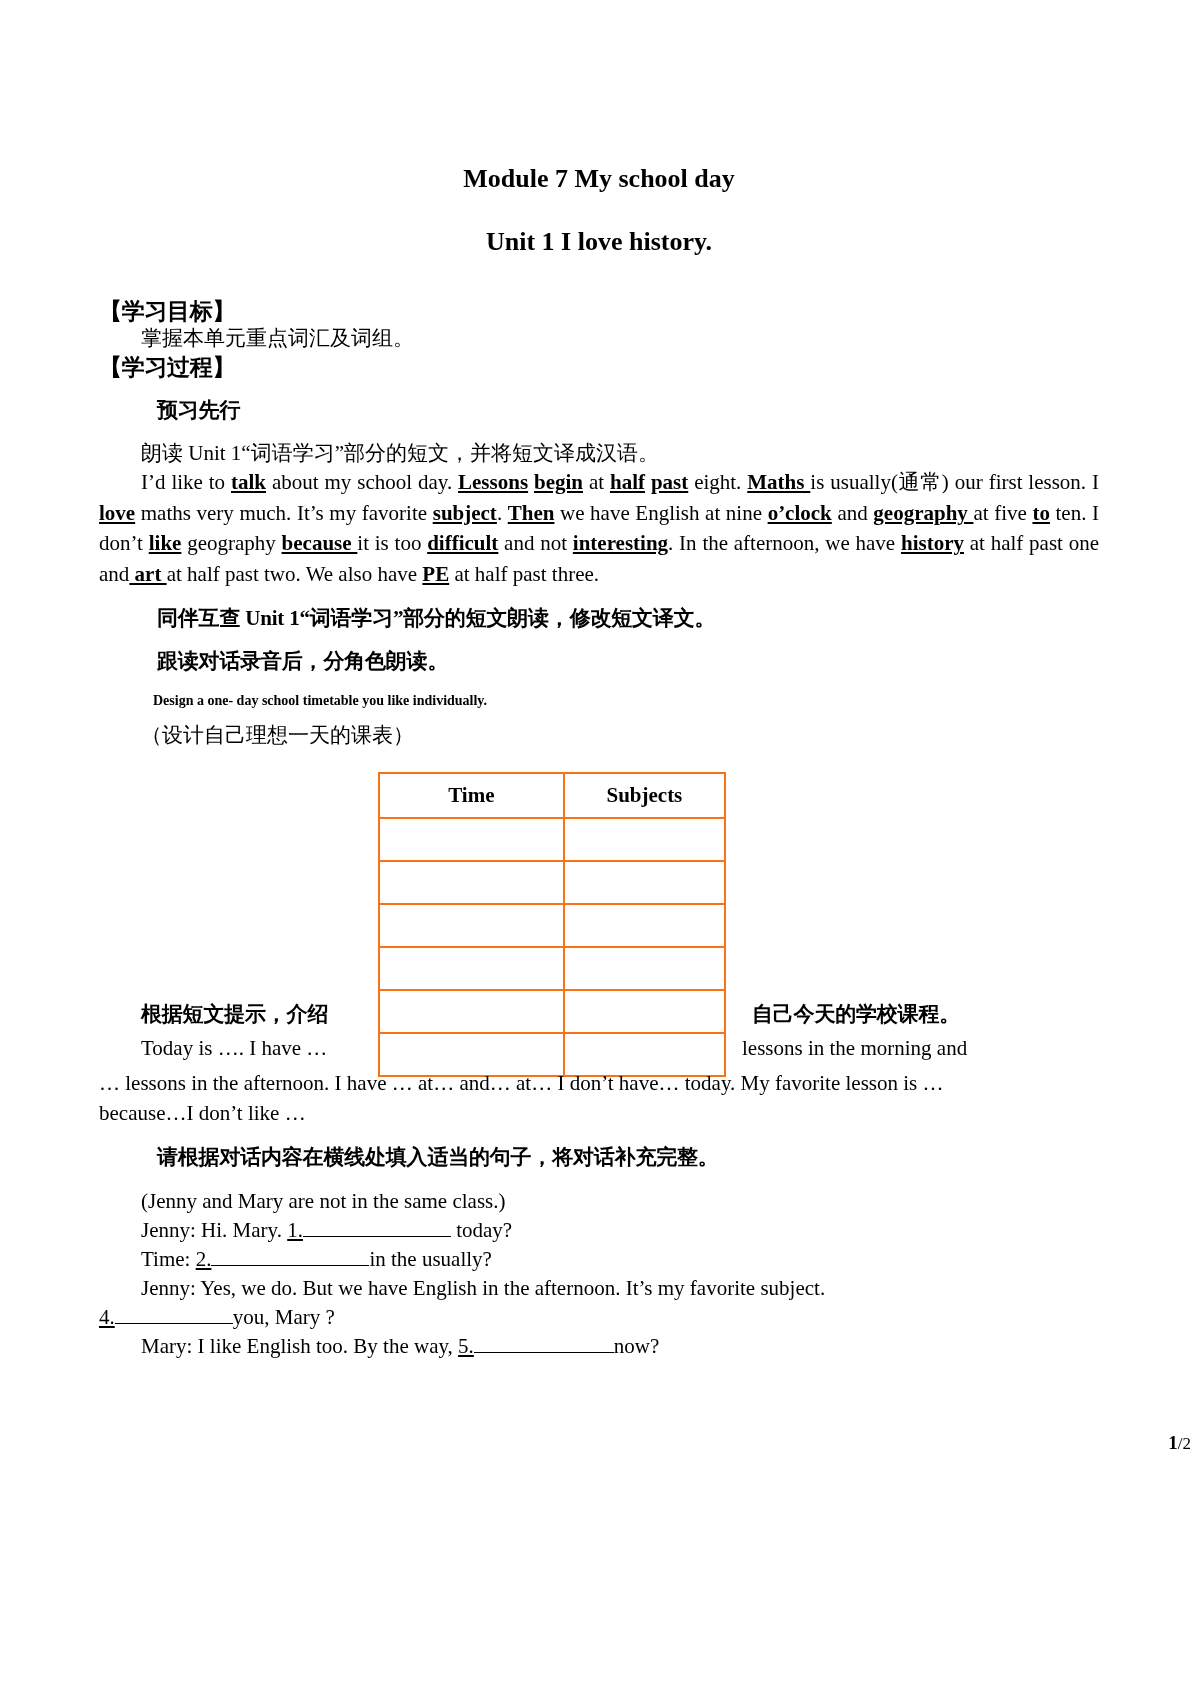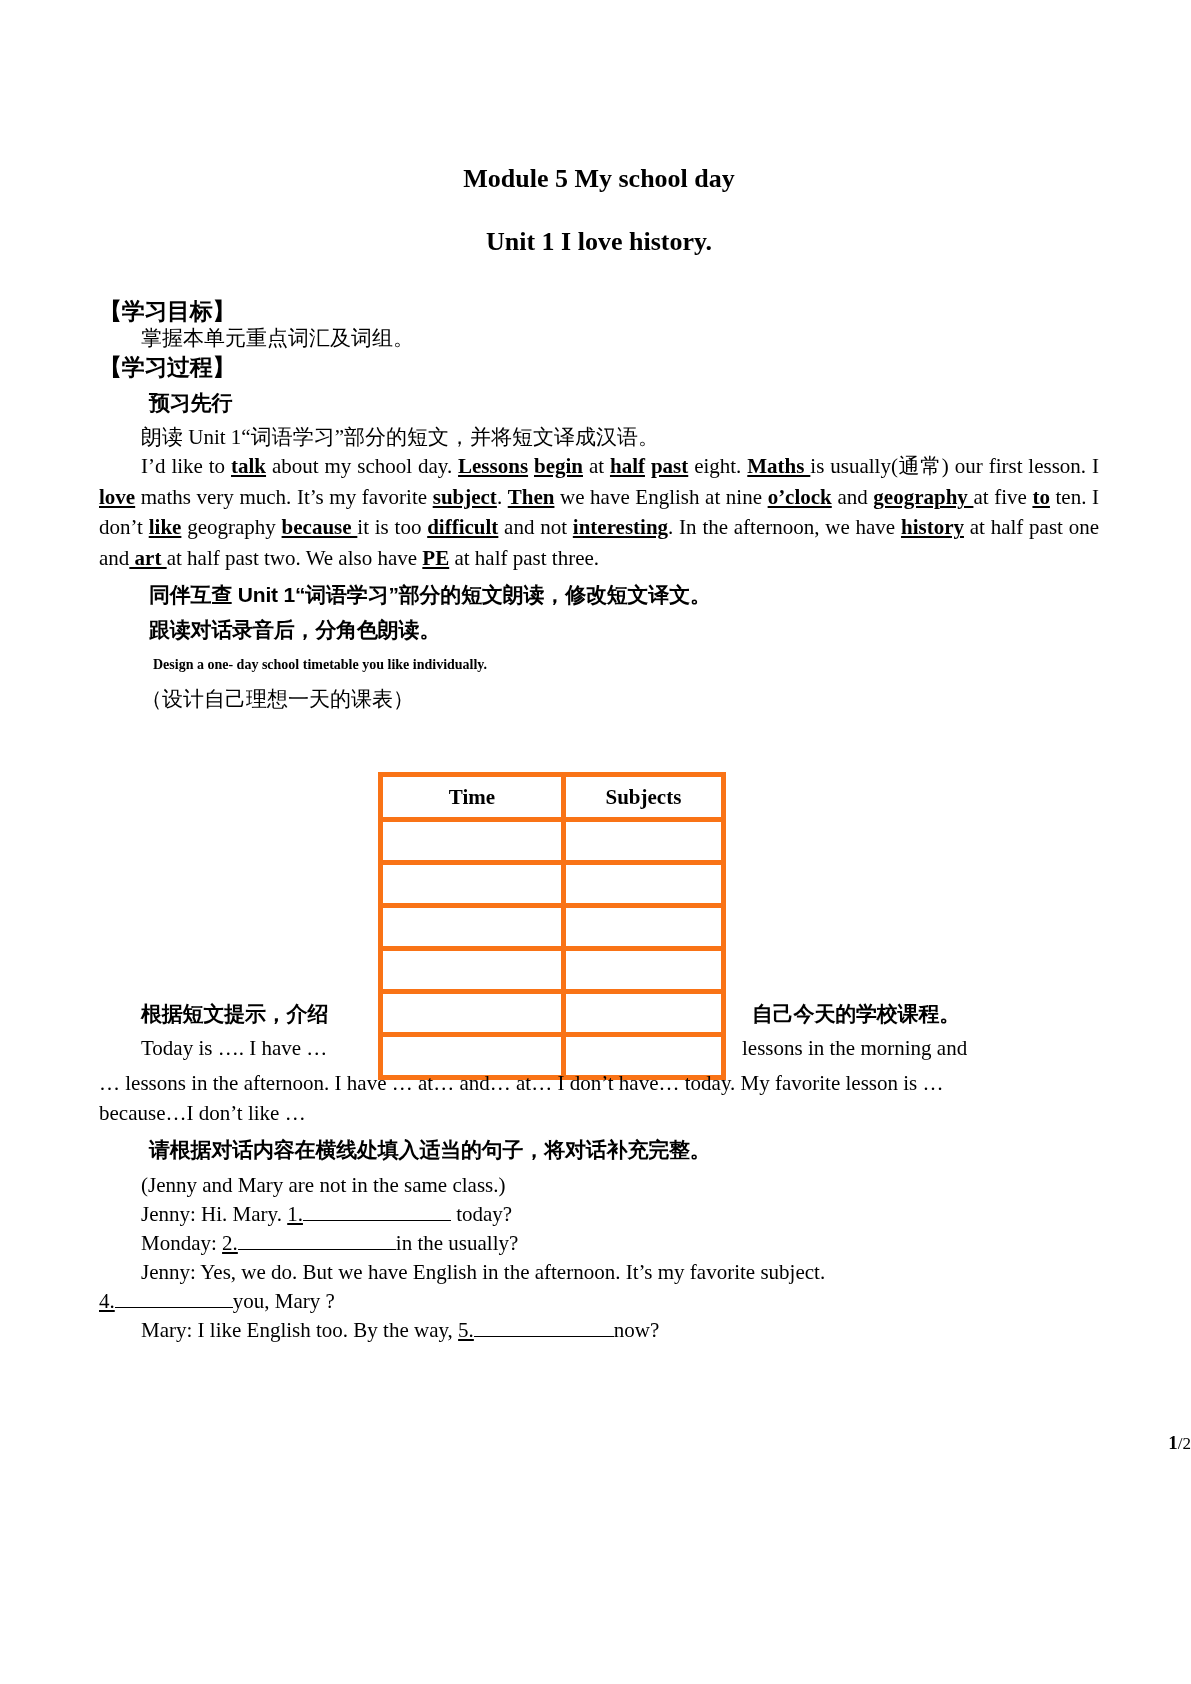--- a/index.html
+++ b/index.html
@@ -43,25 +43,25 @@
   
   .sec-head {
     font-family: "DejaVu Sans", sans-serif;
     font-weight: bold;
     font-size: 23px;
     line-height: 1.22;
     margin: 0;
     letter-spacing: -0.3px;
   }
   .cn-bold {
-    font-family: Liberation Sans, sans-serif;
+    font-family: Liberation Serif, serif;
     font-weight: bold;
     font-size: 21px;
     line-height: 1.30;
-    margin: 8px;
+    margin: 16px;
     padding-left: 42px;
     letter-spacing: -0.2px;
   }
   .cn-plain {
     font-size: 21px;
     line-height: 1.30;
     margin: 0;
     padding-left: 42px;
   }
 
@@ -90,21 +90,21 @@
     left: 378px;
     top: 772px;
     width: 348px;
   }
   table.timetable {
     border-collapse: collapse;
     width: 348px;
     background: #ffffff;
   }
   table.timetable td {
-    border: 5px solid #f97316;
+    border: 2px solid #f97316;
     height: 43px;
     box-sizing: border-box;
     padding: 0;
   }
   table.timetable td.col-time   { width: 186px; }
   table.timetable td.col-subject{ width: 162px; }
   table.timetable tr.head td {
     text-align: center;
     font-weight: bold;
     font-size: 21px;
@@ -156,21 +156,21 @@
     font-weight: bold;
   }
   .footer .sep { font-weight: normal; font-size: 17px; }
 </style>
 </head>
 <body>
 
 <div class="page">
   <div class="content">
 
-    <h1 class="doc-title title-1">Module 5 My school day</h1>
+    <h1 class="doc-title title-1">Module 7 My school day</h1>
     <h2 class="doc-title title-2">Unit 1 I love history.</h2>
 
     <div style="height:40px"></div>
 
     <div class="sec-head">【学习目标】</div>
     <div class="cn-plain">掌握本单元重点词汇及词组。</div>
 
     <div class="sec-head">【学习过程】</div>
     <div class="cn-bold">预习先行</div>
     <div class="cn-plain">朗读 Unit 1“词语学习”部分的短文，并将短文译成汉语。</div>
@@ -227,21 +227,21 @@
   <div class="abs t-en" style="left:99px; top:1071px;">… lessons in the afternoon. I have … at… and… at… I don’t have… today. My favorite lesson is …</div>
   <div class="abs t-en" style="left:99px; top:1101px;">because…I don’t like …</div>
 
   <div class="abs" style="left:99px; top:1128px; width:1000px;">
     <div class="cn-bold">请根据对话内容在横线处填入适当的句子，将对话补充完整。</div>
     <div class="dlg">(Jenny and Mary are not in the same class.)</div>
 
     <div class="dlg"><span>Jenny: Hi. Mary. </span><span class="u-plain">1.</span><span class="blank bl-1"></span><span> today?</span></div>
 
 
-    <div class="dlg"><span>Monday: </span><span class="u-plain">2.</span><span class="blank bl-2"></span><span>in the usually?</span></div>
+    <div class="dlg"><span>Time: </span><span class="u-plain">2.</span><span class="blank bl-2"></span><span>in the usually?</span></div>
 
 
     <div class="dlg"><span>Jenny: Yes, we do. But we have English in the afternoon. It’s my favorite subject.</span></div>
 
     <div class="dlg" style="padding-left:0;"><span></span><span class="u-plain">4.</span><span class="blank bl-4"></span><span>you, Mary ?</span></div>
 
     <div class="dlg"><span>Mary: I like English too. By the way, </span><span class="u-plain">5.</span><span class="blank bl-5"></span><span>now?</span></div>
   </div>
 
   <div class="footer">

